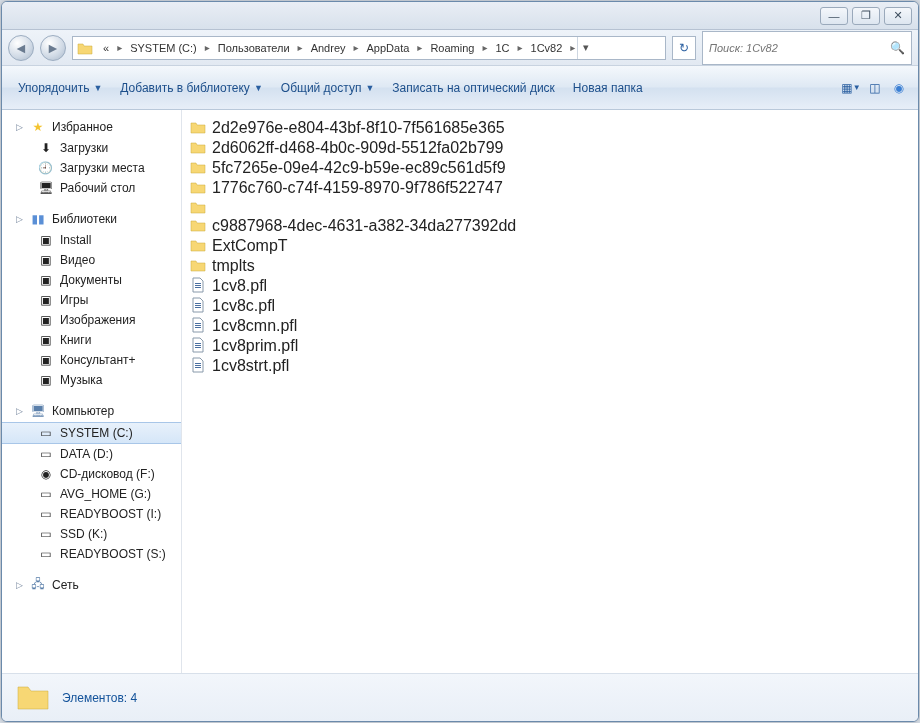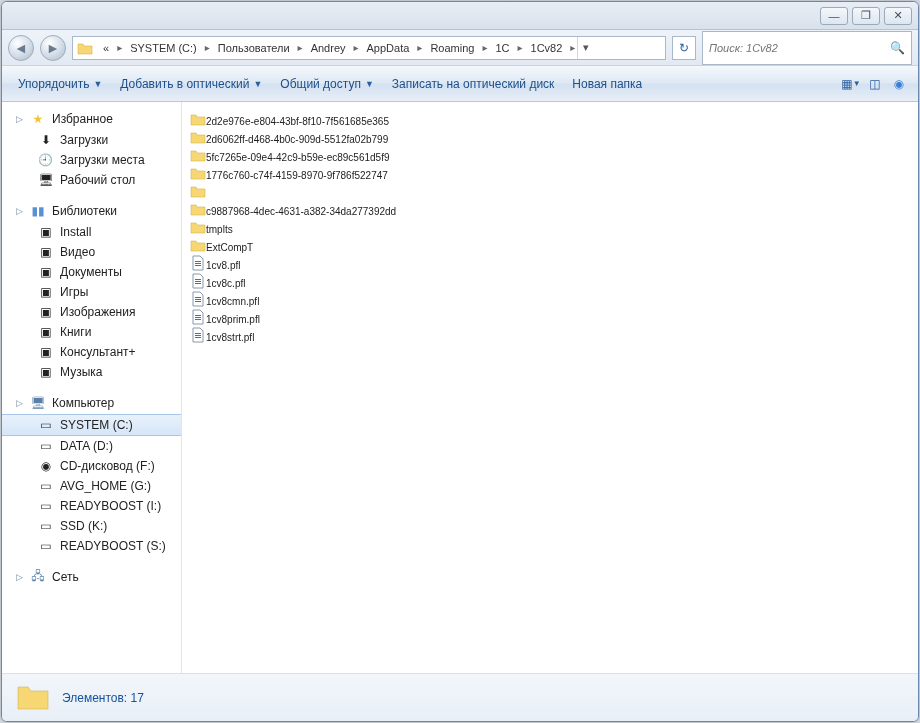--- a/index.html
+++ b/index.html
@@ -84,21 +84,21 @@
   }
   .search {
     width:210px;height:24px;border:1px solid #a9b7c8;background:#fff;
     display:flex;align-items:center;padding:16px 6px;color:#888;
   }
   .search input {
     border:none;outline:none;flex:1;font-style:italic;font-size:11px;color:#888;background:transparent;
   }
   
   .toolbar {
-    height:36px;
+    height:44px;
     background:linear-gradient(#f4f8fc,#dfe9f4 48%,#d4e1f0 52%,#e7eef8);
     border-bottom:1px solid #b9c8da;
     display:flex;align-items:center;gap:2px;
     padding:0 8px;
     color:#1d4f8b;
     font-size:12px;
   }
   .tb-item{padding:4px 8px;display:flex;align-items:center;gap:4px;cursor:default;}
   .tb-item .dd{font-size:9px;color:#2a5fa0;}
   .tb-spacer{flex:1;}
@@ -128,23 +128,23 @@
   .side-item.selected{
     background:linear-gradient(#e8f1fb,#d5e6f8);
     border:1px solid #a8c6e8;border-left:none;border-right:none;
   }
   .ic{width:16px;height:16px;display:inline-flex;align-items:center;justify-content:center;}
   
   .content{
     flex:1;padding:8px 4px;overflow-y:auto;
   }
   .row{
-    display:flex;align-items:flex-end;
+    display:flex;align-items:flex-start;gap:6px;
     padding:1px 4px;
-    font-size:10px;color:#222;
+    font-size:16px;color:#222;
     white-space:nowrap;
   }
   
   .status{
     height:48px;border-top:1px solid #d8e0ea;
     background:linear-gradient(#f2f6fb,#e9eff7);
     display:flex;align-items:center;gap:12px;padding:0 14px;
     color:#12529a;font-size:12px;
   }
   .status .big-folder{width:34px;height:34px;}
@@ -200,21 +200,21 @@
       <span style="color:#3a6fb0;">🔍</span>
     </div>
   </div>
 
   <div class="toolbar">
     <div class="tb-item">
       <span>Упорядочить</span>
         <span class="dd">▼</span>
     </div>
     <div class="tb-item">
-      <span>Добавить в оптический</span>
+      <span>Добавить в библиотеку</span>
         <span class="dd">▼</span>
     </div>
     <div class="tb-item">
       <span>Общий доступ</span>
         <span class="dd">▼</span>
     </div>
     <div class="tb-item">
       <span>Записать на оптический диск</span>
     </div>
     <div class="tb-item">
@@ -388,29 +388,29 @@
             </svg>
           </span>
           <span>c9887968-4dec-4631-a382-34da277392dd</span>
         </div>
         <div class="row">
           <span class="ic">
             <svg width="16" height="14" viewBox="0 0 16 14">
               <path class="folder-svg" d="M1 3h5l1 2h8v8H1z"></path>
             </svg>
           </span>
+          <span>ExtCompT</span>
+        </div>
+        <div class="row">
+          <span class="ic">
+            <svg width="16" height="14" viewBox="0 0 16 14">
+              <path class="folder-svg" d="M1 3h5l1 2h8v8H1z"></path>
+            </svg>
+          </span>
           <span>tmplts</span>
-        </div>
-        <div class="row">
-          <span class="ic">
-            <svg width="16" height="14" viewBox="0 0 16 14">
-              <path class="folder-svg" d="M1 3h5l1 2h8v8H1z"></path>
-            </svg>
-          </span>
-          <span>ExtCompT</span>
         </div>
         <div class="row">
           <span class="ic">
             <svg width="14" height="16" viewBox="0 0 14 16">
               <path class="file-svg" d="M2 1h7l3 3v11H2z"></path>
               <path fill="#4a6fa0" d="M4 6h6v1H4zM4 8h6v1H4zM4 10h6v1H4z"></path>
             </svg>
           </span>
           <span>1cv8.pfl</span>
         </div>
@@ -452,16 +452,16 @@
         </div>
       </div>
   </div>
 
   <div class="status">
     <span class="big-folder">
       <svg width="34" height="30" viewBox="0 0 34 30">
           <path class="folder-svg" d="M2 6h10l3 4h17v18H2z"></path>
         </svg>
     </span>
-    <span>Элементов: 17</span>
+    <span>Элементов: 4</span>
   </div>
 
 </div>
 
 </body></html>

